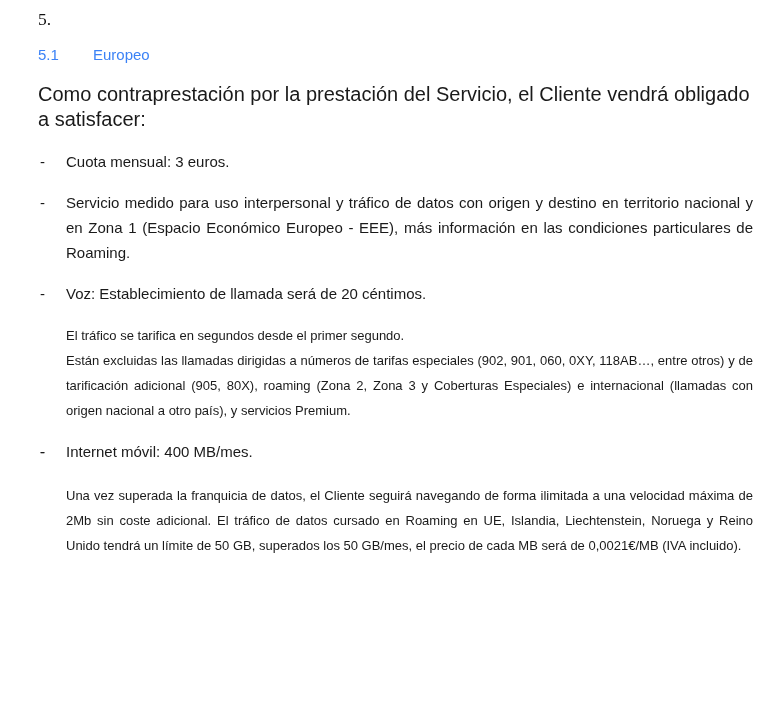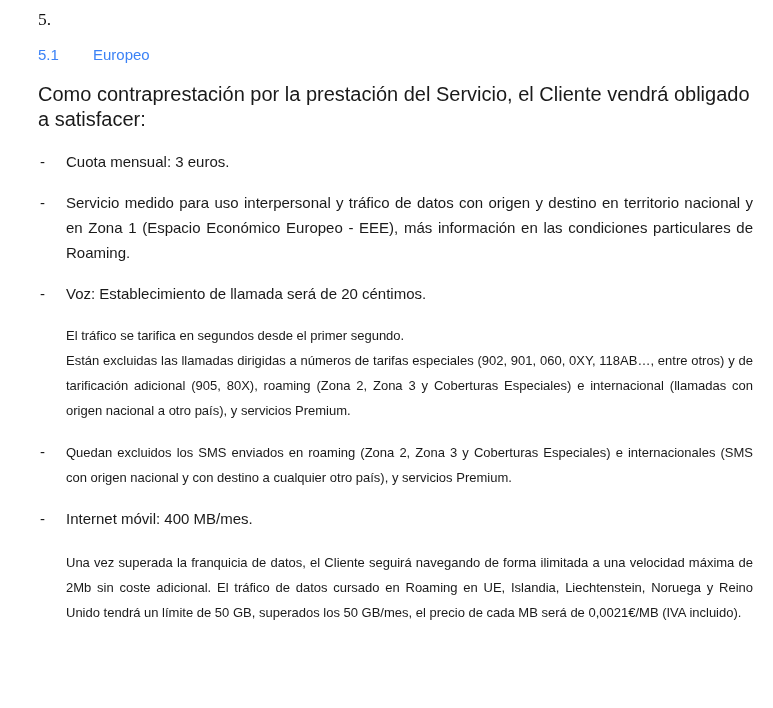--- a/index.html
+++ b/index.html
@@ -142,21 +142,20 @@
     <div class="bullet single" style="margin-top:16px;">
       <span class="dash">-</span>
       <span>Voz: Establecimiento de llamada será de 20 céntimos.</span>
     </div>
     <div class="sub single" style="margin-top:17px;">El tráfico se tarifica en segundos desde el primer segundo.</div>
     <div class="sub" style="">Están excluidas las llamadas dirigidas a números de tarifas especiales (902, 901, 060, 0XY, 118AB…, entre otros) y de tarificación adicional (905, 80X), roaming (Zona 2, Zona 3 y Coberturas Especiales) e internacional (llamadas con origen nacional a otro país), y servicios Premium.</div>
 
     <div class="bullet single" style="margin-top:16px;">
       <span class="dash">-</span>
     </div>
-    <div class="sub" style="margin-top:17px;">Quedan excluidos los SMS enviados en roaming (Zona 2, Zona 3 y Coberturas Especiales) e internacionales (SMS con origen nacional y con destino a cualquier otro país), y servicios Premium.</div>
 
     <div class="bullet single" style="margin-top:16px;">
       <span class="dash">-</span>
       <span>Internet móvil: 400 MB/mes.</span>
     </div>
     <div class="sub" style="margin-top:19px;">Una vez superada la franquicia de datos, el Cliente seguirá navegando de forma ilimitada a una velocidad máxima de 2Mb sin coste adicional. El tráfico de datos cursado en Roaming en UE, Islandia, Liechtenstein, Noruega y Reino Unido tendrá un límite de 50 GB, superados los 50 GB/mes, el precio de cada MB será de 0,0021€/MB (IVA incluido).</div>
 
   </div>
 
 </div>

